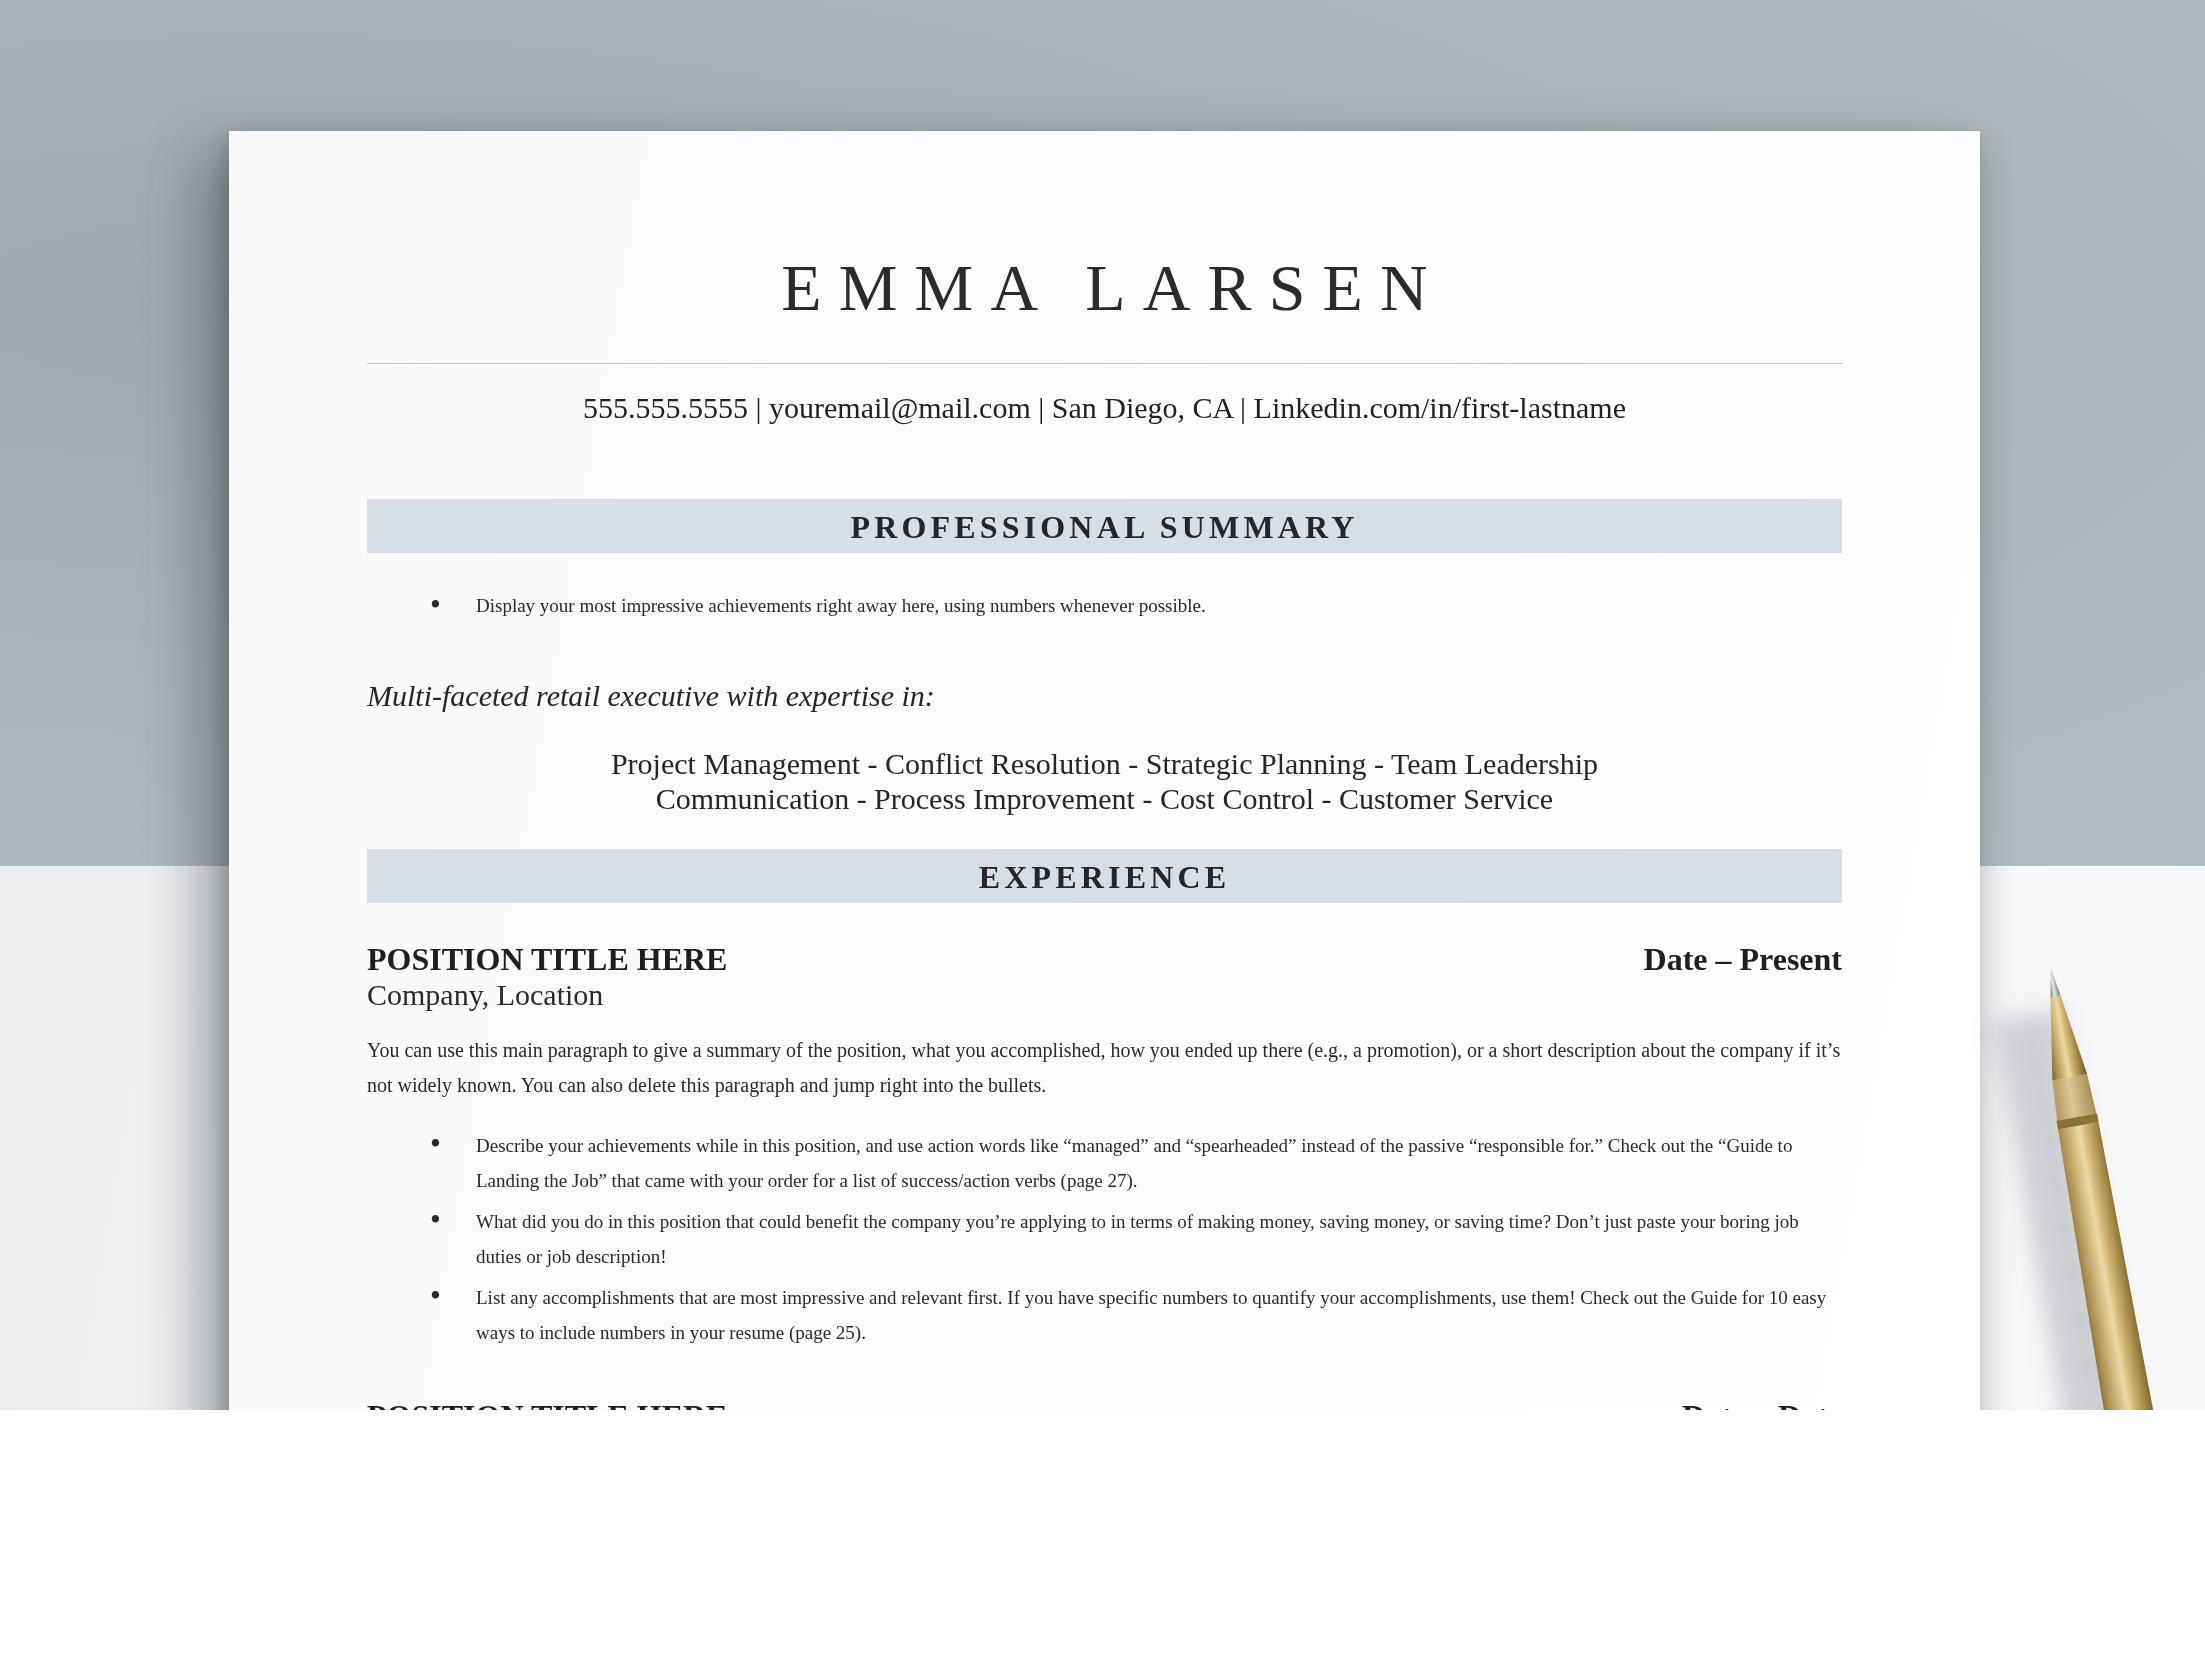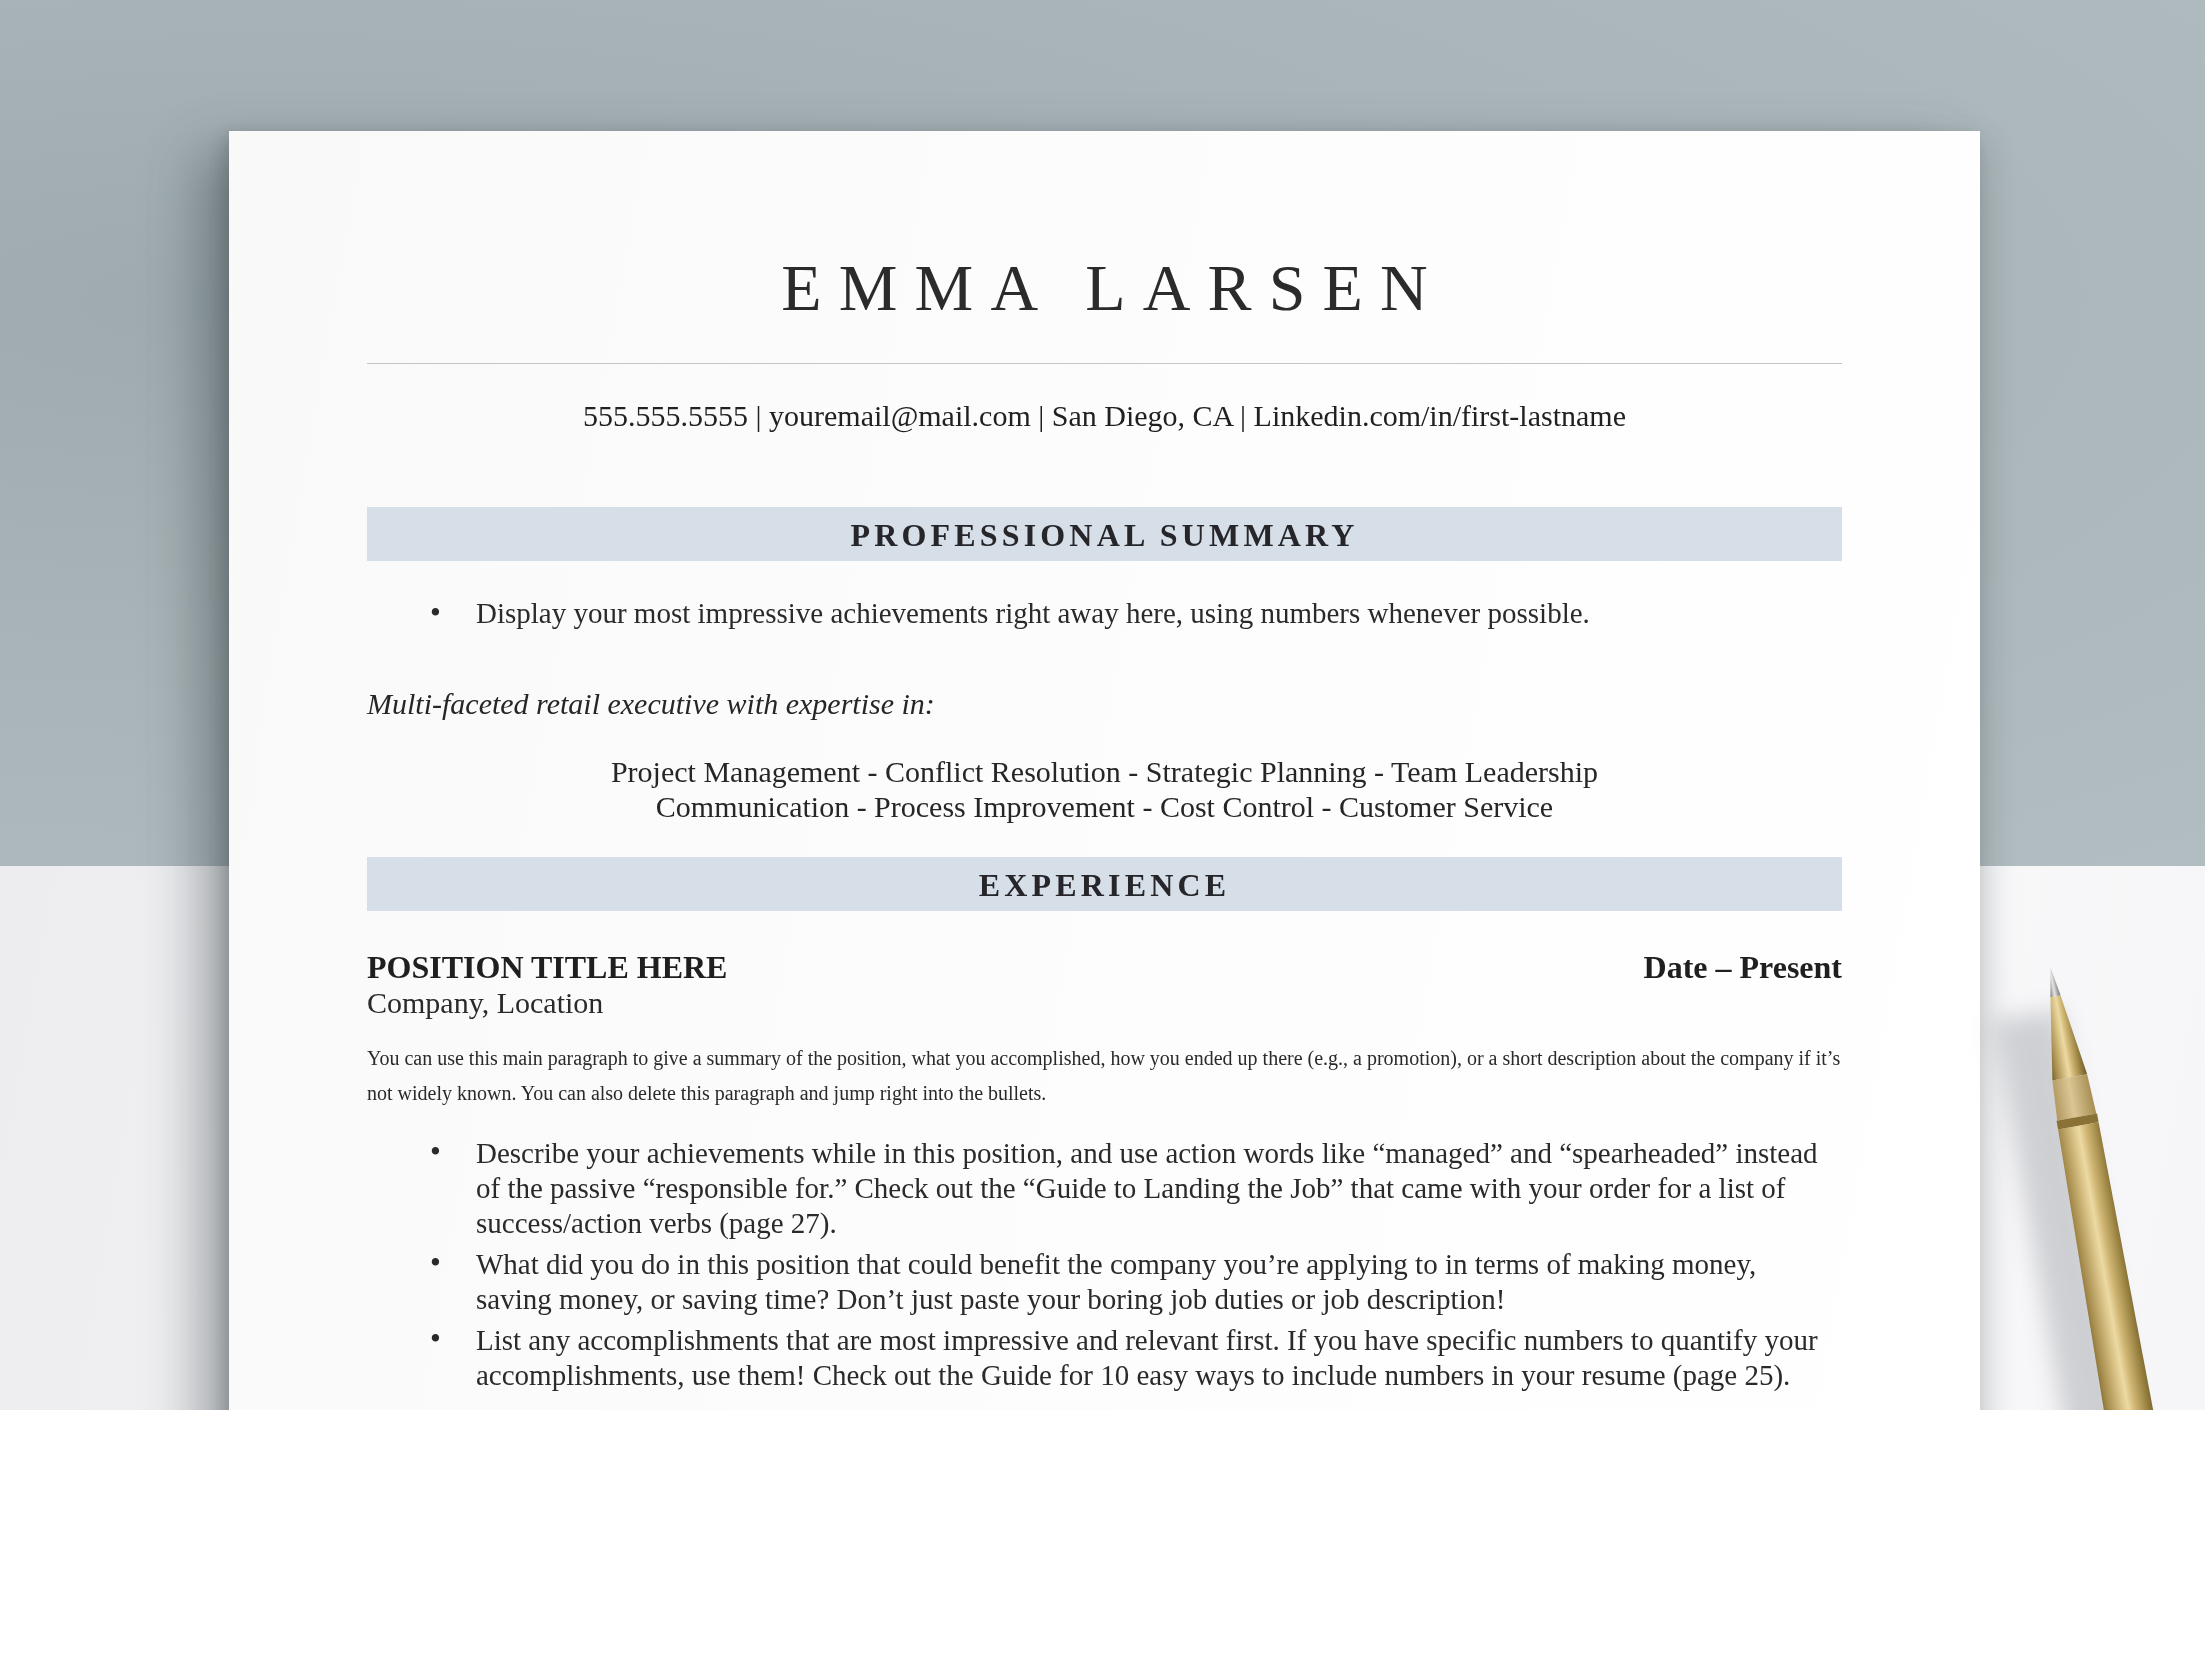--- a/index.html
+++ b/index.html
@@ -64,21 +64,21 @@
   }
 
   .name-rule {
     margin-top: 38px;
     border: none;
     border-top: 1.5px solid #c3c5c6;
     height: 0;
   }
 
   .contact {
-    margin-top: 33px;
+    margin-top: 25px;
     text-align: center;
     font-size: 30px;
     line-height: 37px;
     color: #212121;
   }
 
   .band {
     background: #d6dfe8;
     height: 54px;
     line-height: 56px;
@@ -88,21 +88,21 @@
     letter-spacing: 0.13em;
     color: #26262a;
   }
   .band-summary { margin-top: 73px; }
   .band-exp { margin-top: 33px; text-align: center; }
 
   ul.bullets {
     list-style: none;
     margin: 35px 12px 0 0;
     padding: 0;
-    font-size: 29px;
+    font-size: 19px;
     line-height: 35px;
     color: #2a2a2a;
   }
   ul.bullets li {
     position: relative;
     padding-left: 109px;
     margin-bottom: 5.9px;
   }
   ul.bullets li::before {
     content: "\2022";

